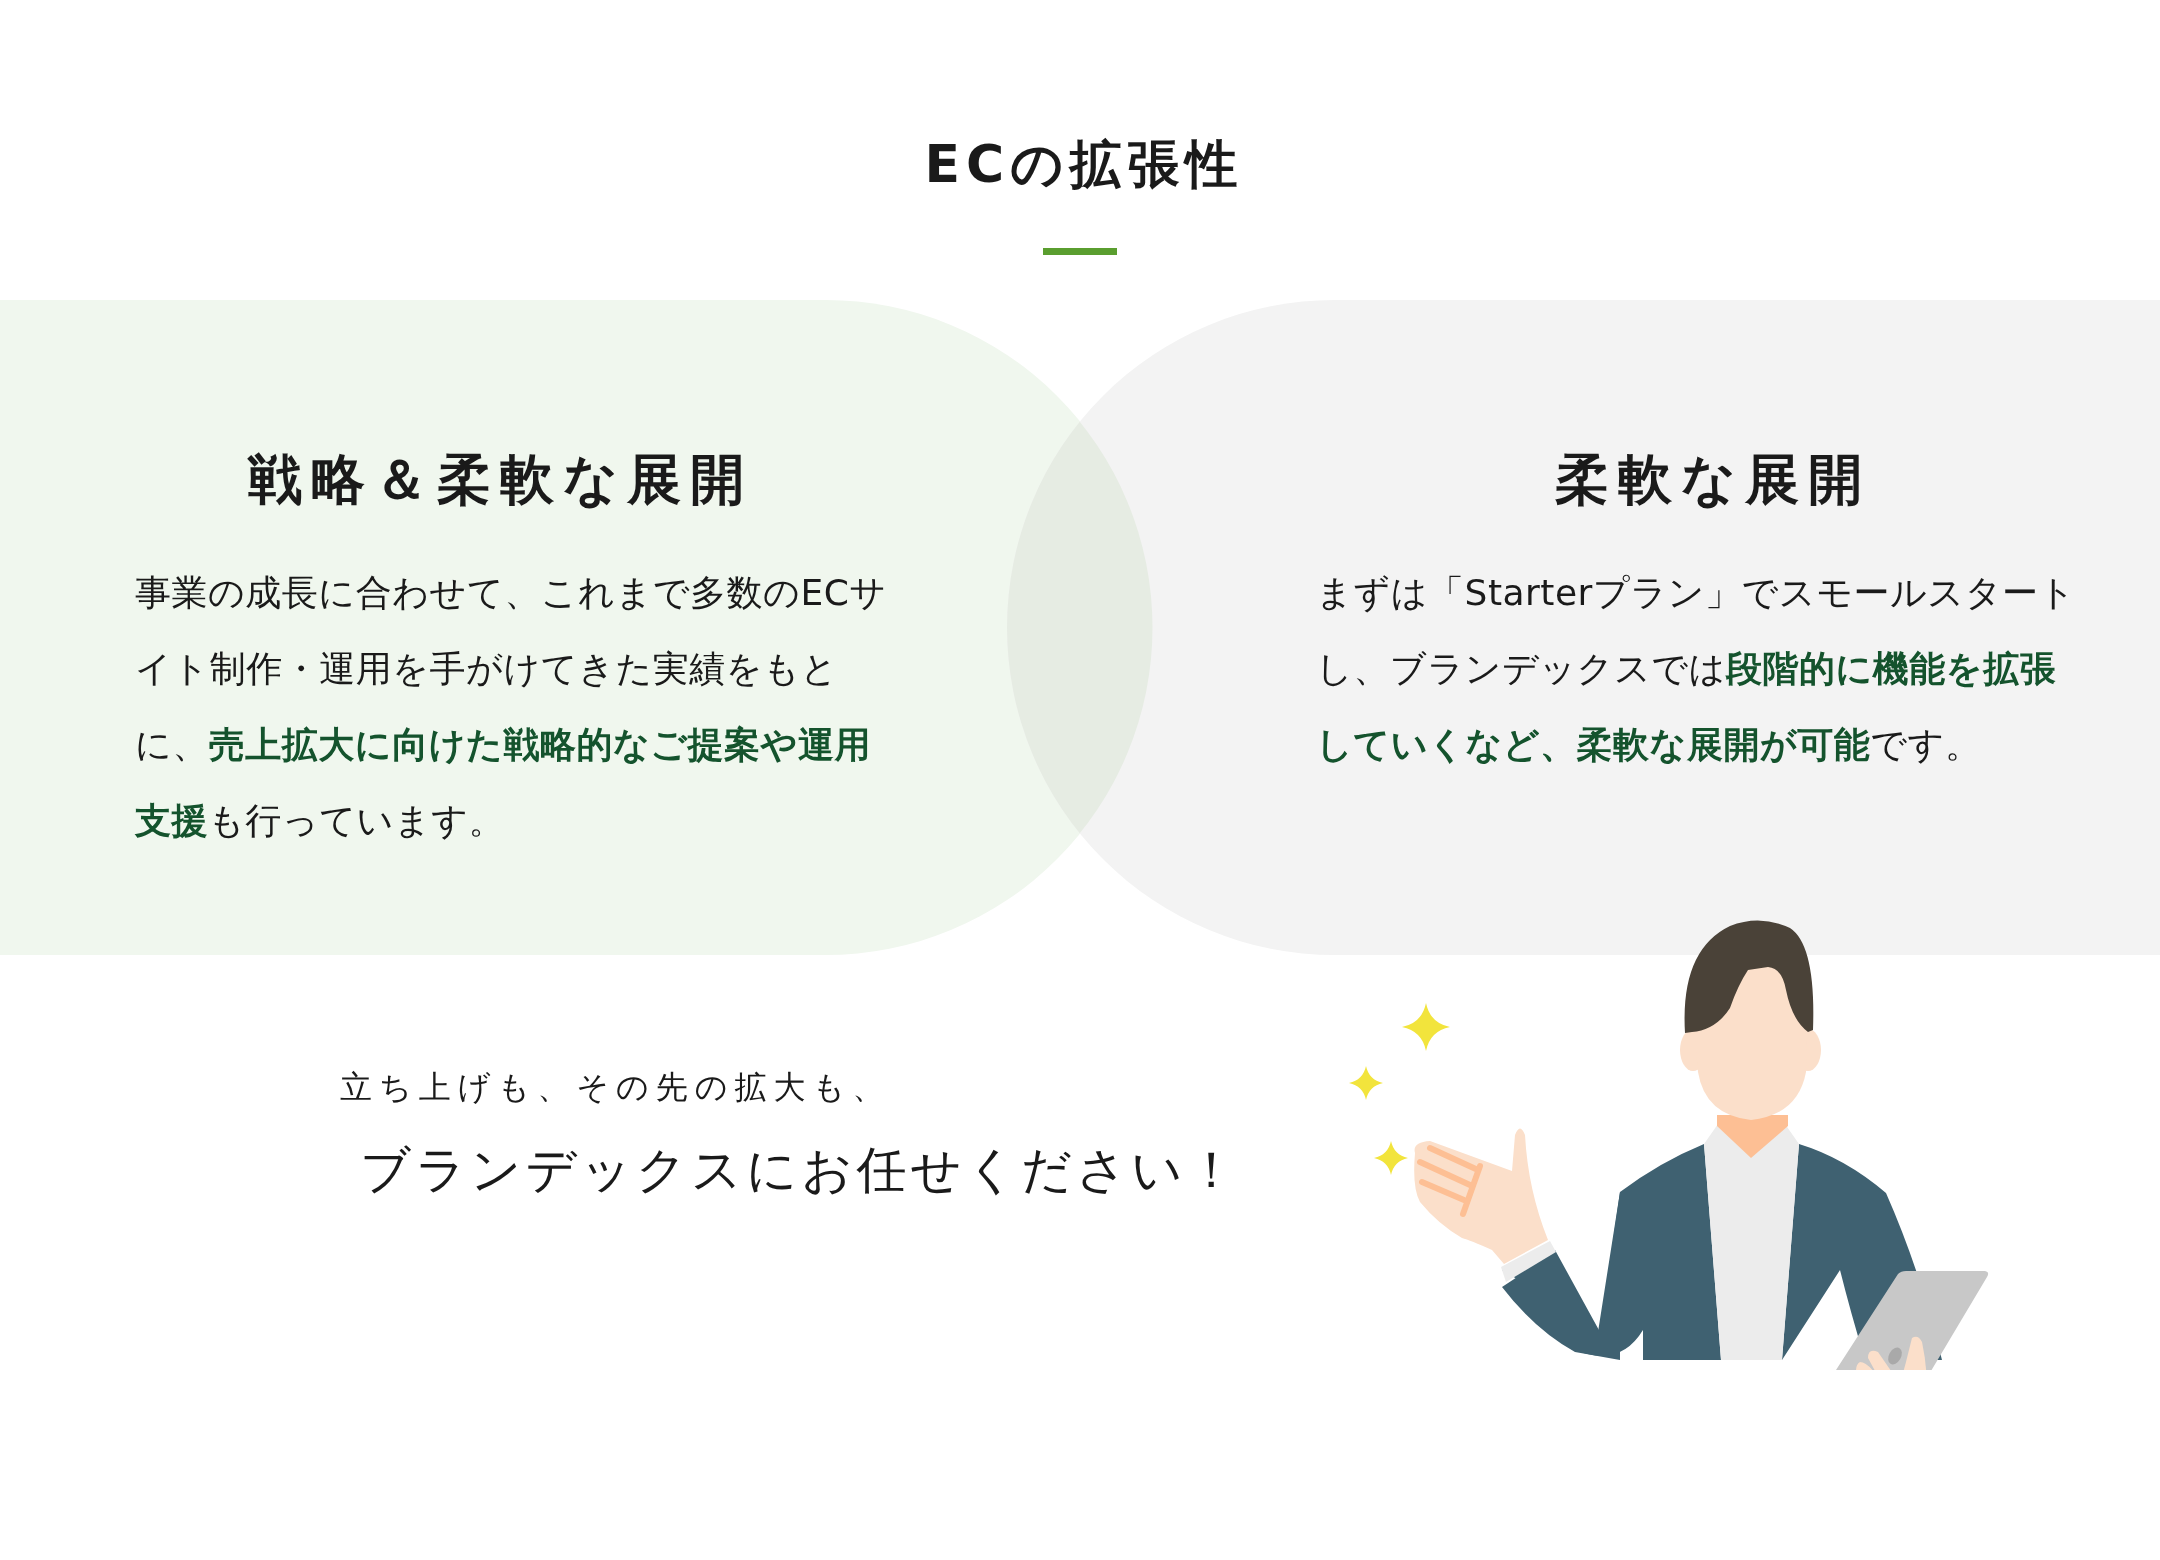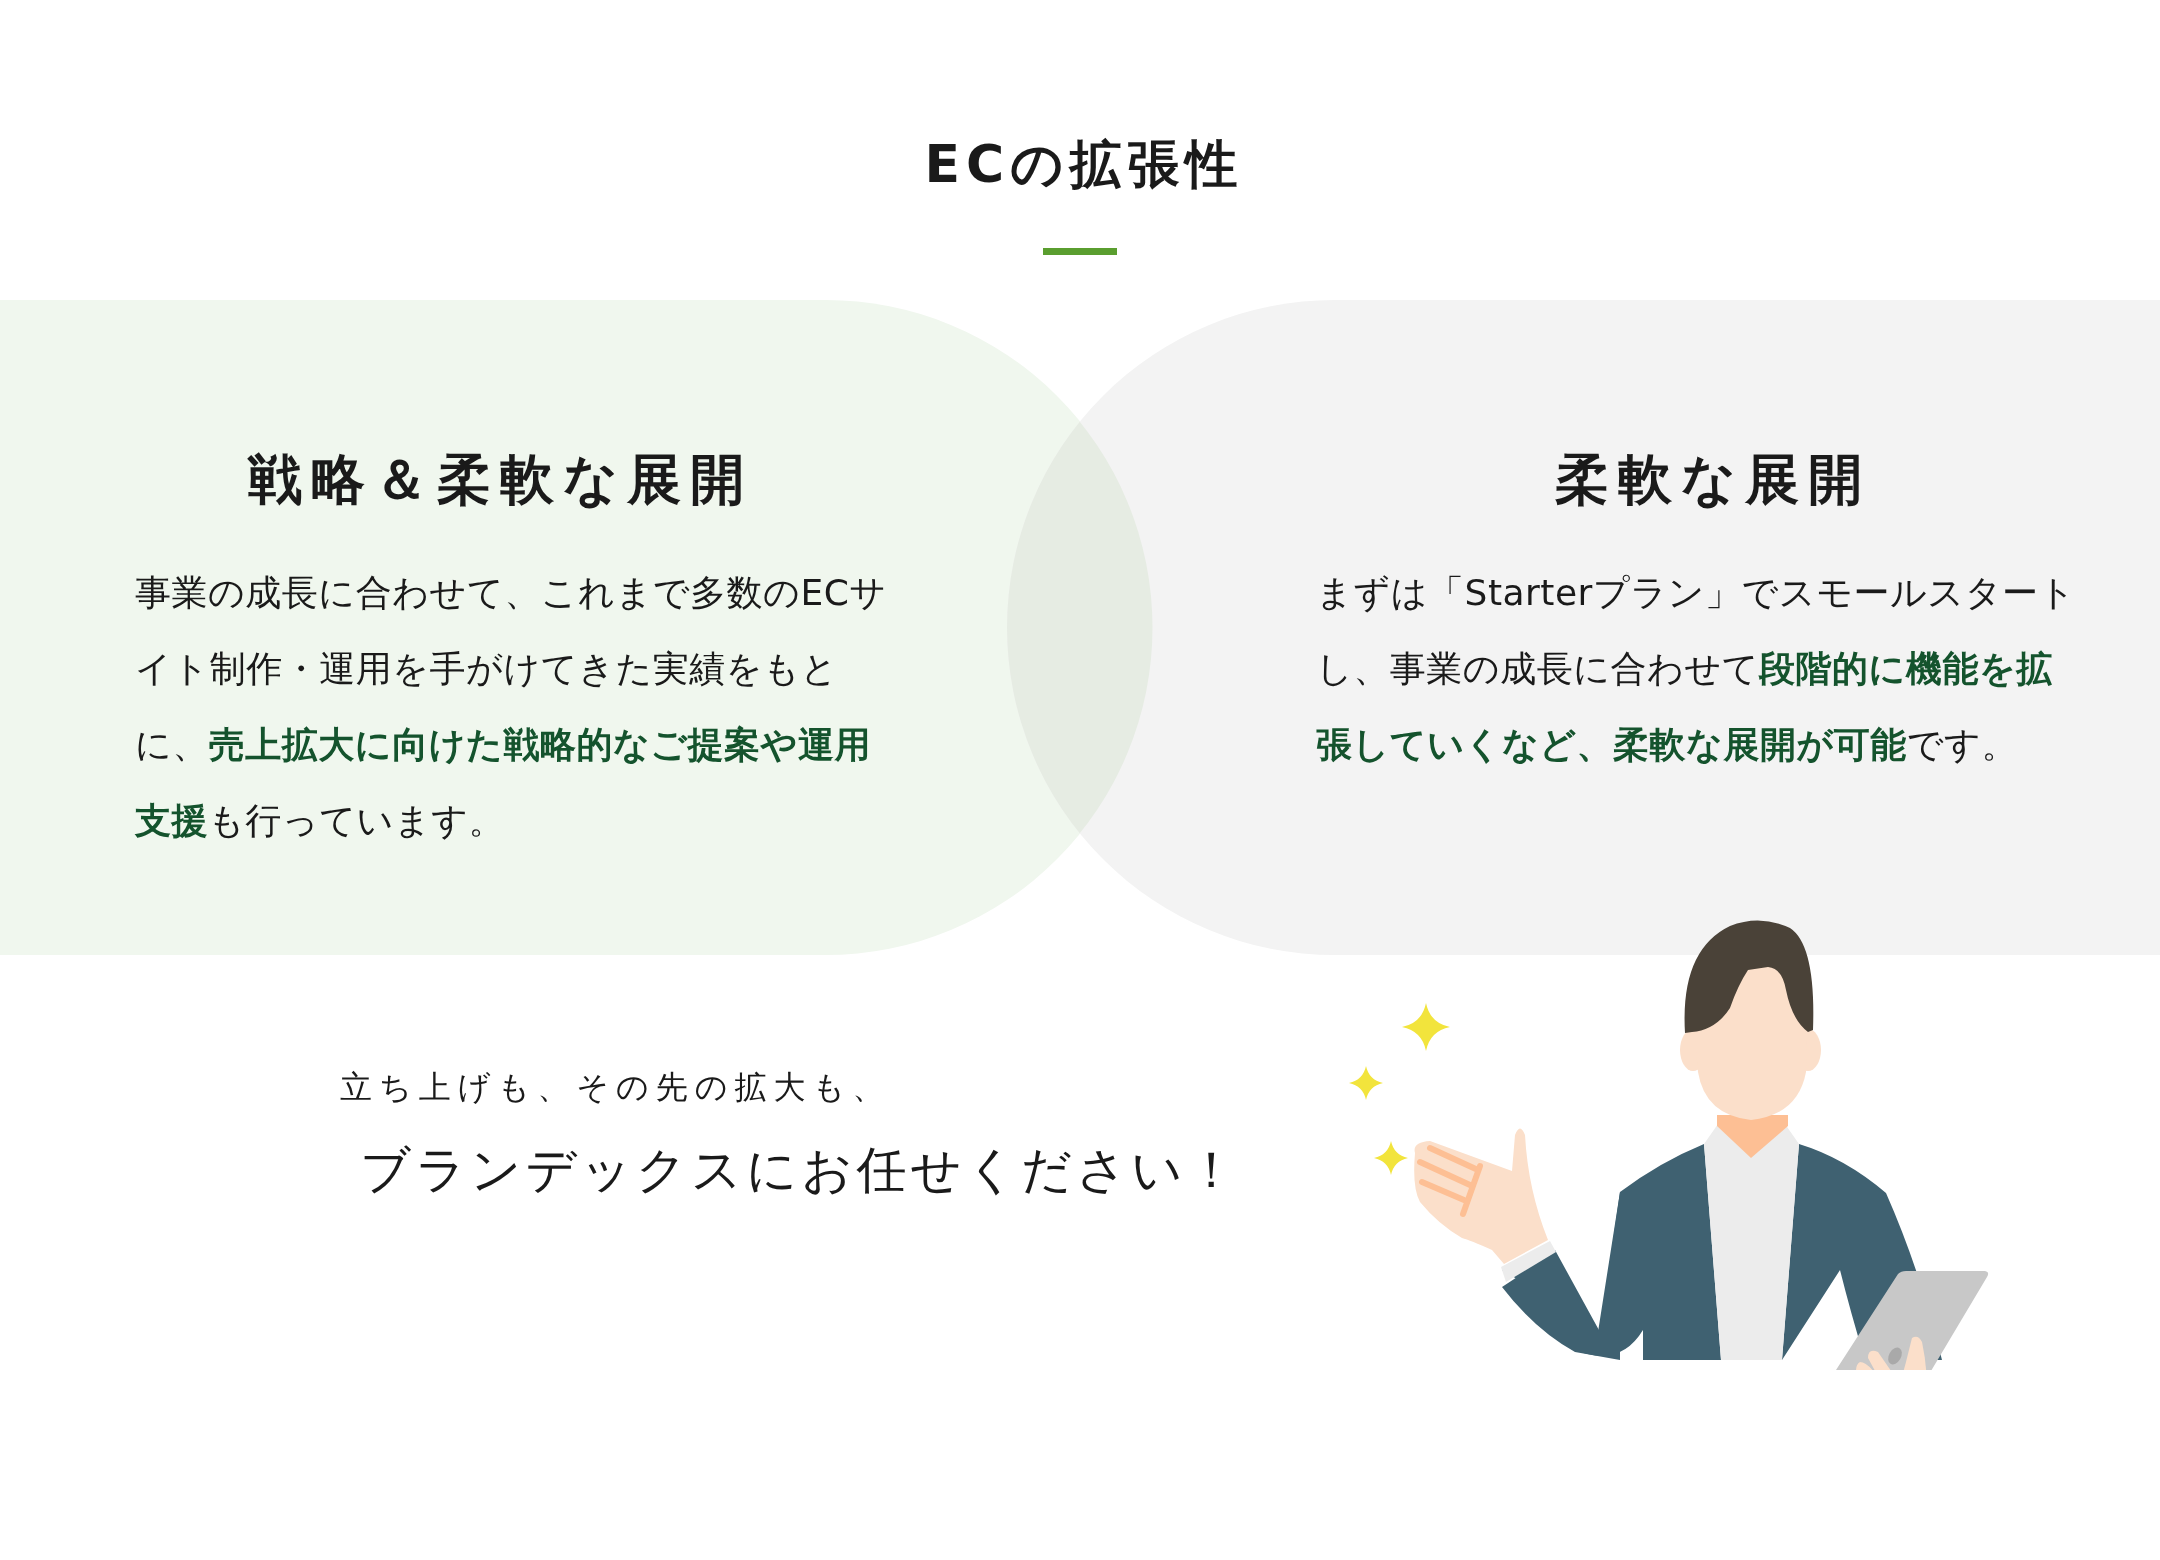--- a/index.html
+++ b/index.html
@@ -73,21 +73,21 @@
         </clipPath>
     </defs>
     <path clip-path="url(#clipL)" d="M1334.5 300 H2160 V955 H1334.5 A327.5 327.5 0 0 1 1334.5 300 Z" fill="#e6ece3"></path>
   </svg>
 </div>
 
 <div class="card-heading" style="left:248px; top:448px;">戦略＆柔軟な展開</div>
 <div class="card-body" style="left:135px; top:555px; width:770px;"><span>事業の成長に合わせて、これまで多数のECサイト制作・運用を手がけてきた実績をもとに、</span><span class="hl">売上拡大に向けた戦略的なご提案や運用支援</span><span>も行っています。</span></div>
 
 <div class="card-heading" style="left:1555px; top:448px;text-align:center;">柔軟な展開</div>
-<div class="card-body" style="left:1316px; top:555px; width:770px;"><span>まずは「Starterプラン」でスモールスタートし、事業の成長に合わせて</span><span class="hl">段階的に機能を拡張していくなど、柔軟な展開が可能</span><span>です。</span></div>
+<div class="card-body" style="left:1316px; top:555px; width:770px;"><span>まずは「Starterプラン」でスモールスタートし、ブランデックスでは</span><span class="hl">段階的に機能を拡張していくなど、柔軟な展開が可能</span><span>です。</span></div>
 
 <div class="tagline-1">立ち上げも、その先の拡大も、</div>
 <div class="tagline-2">ブランデックスにお任せください！</div>
 
 <div class="illustration">
   <svg viewBox="0 0 680 480" xmlns="http://www.w3.org/2000/svg">
 
     <g fill="#f2e43c">
       <path d="M106 113 Q110 133 130 137 Q110 141 106 161 Q102 141 82 137 Q102 133 106 113 Z"></path>
     </g>

